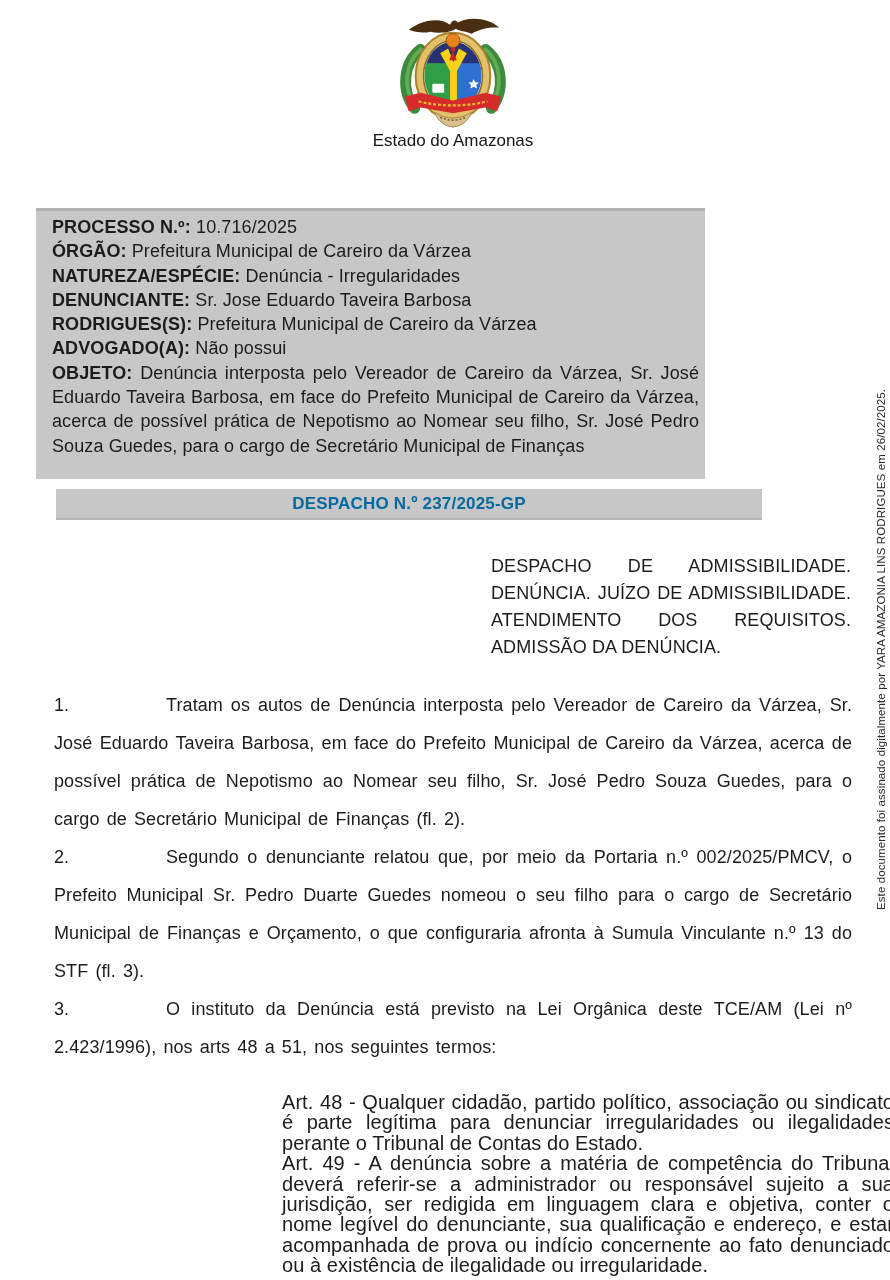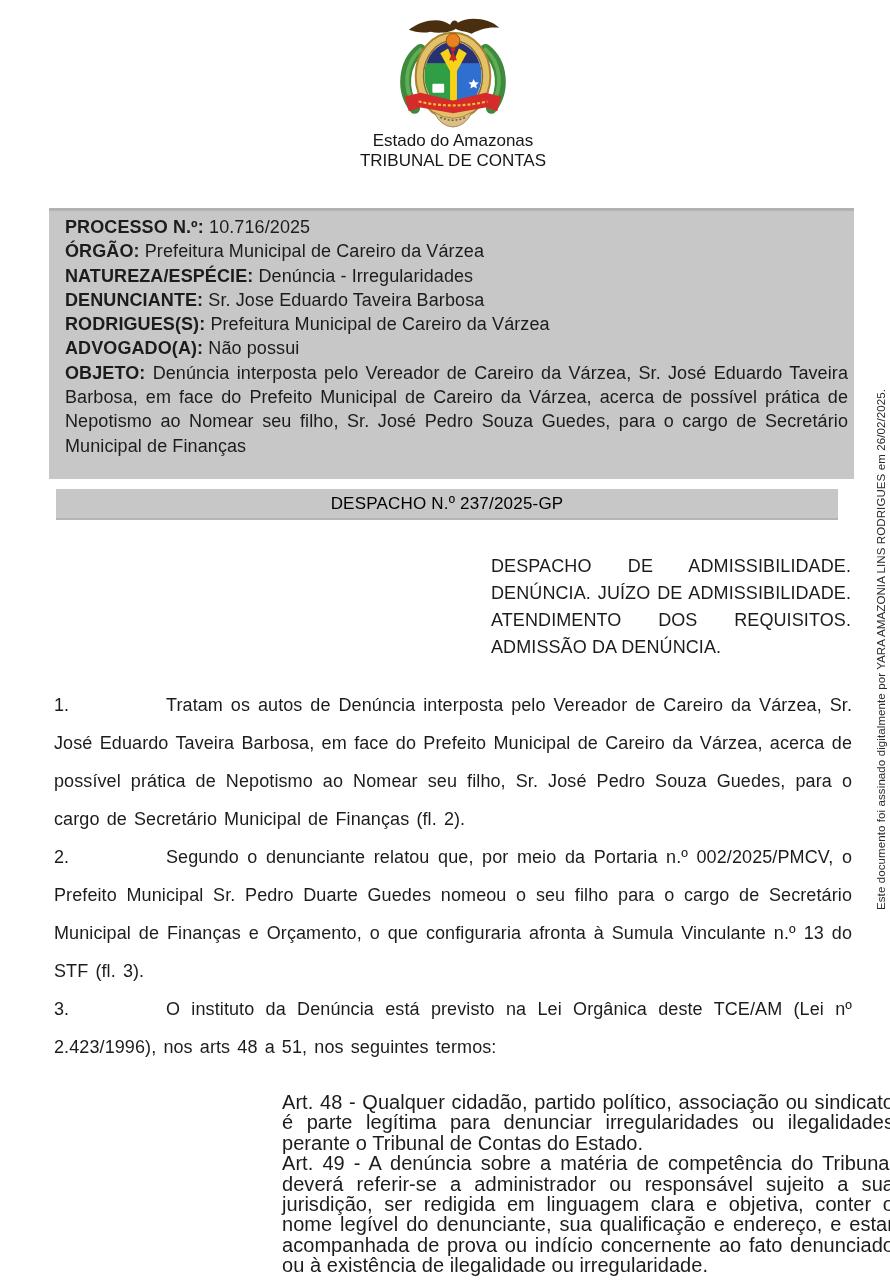--- a/index.html
+++ b/index.html
@@ -12,33 +12,33 @@
     overflow:hidden;
     margin-left:16px;
   }
   
   .hdr{position:absolute;top:14px;left:0;width:874px;text-align:center;}
   .hdr .logo{display:inline-block;}
   .org-block{position:absolute;top:131px;left:0;width:874px;text-align:center;
     font-size:17px;line-height:19.5px;color:#161616;}
   
   .case-info{
-    position:absolute;top:208px;left:33px;width:805px;height:271px;
+    position:absolute;top:208px;left:20px;width:669px;height:271px;
     box-sizing:border-box;background:#c7c7c7;border-top:3px solid #b2b2b2;
     padding:4px 6px 0 16px;
     font-size:18px;line-height:24.3px;letter-spacing:.1px;
   }
   .info-line{text-align:justify;}
   .info-line .lbl{font-weight:bold;}
   
   .bar{
-    position:absolute;top:489px;left:40px;width:782px;height:29px;
+    position:absolute;top:489px;left:40px;width:706px;height:29px;
     background:#c7c7c7;border-bottom:2px solid #b5b5b5;
-    text-align:center;font-weight:normal;font-size:17px;line-height:29px;
-    color:#000000;letter-spacing:.2px;
+    text-align:center;font-weight:bold;font-size:17px;line-height:29px;
+    color:#0369a1;letter-spacing:.2px;
   }
   
   .summary{
     position:absolute;top:553px;left:475px;width:360px;
     font-size:18px;line-height:27px;text-align:justify;letter-spacing:.1px;
   }
   
   .para{
     position:absolute;left:38px;width:798px;margin:0;
     font-size:18px;line-height:38px;text-align:justify;
@@ -102,21 +102,20 @@
         <path d="M28,89 Q63,97 98,89" stroke="#f3c12e" stroke-width="2.2" fill="none" stroke-dasharray="3 2"></path>
 
         <path d="M44,100 Q63,112 82,100 Q76,114 63,115 Q50,114 44,100 Z" fill="#d8c08c" stroke="#a8884a" stroke-width="1"></path>
         <path d="M50,105 Q63,111 76,105" stroke="#7a5c20" stroke-width="1.6" fill="none" stroke-dasharray="2 2"></path>
       </svg>
     </span>
   </div>
 
   <div class="org-block">
     <div>Estado do Amazonas</div>
-    <div>TRIBUNAL DE CONTAS</div>
   </div>
 
   <section class="case-info">
     <div class="info-line"><span class="lbl">PROCESSO N.º:</span> <span>10.716/2025</span></div>
     <div class="info-line"><span class="lbl">ÓRGÃO:</span> <span>Prefeitura Municipal de Careiro da Várzea</span></div>
     <div class="info-line"><span class="lbl">NATUREZA/ESPÉCIE:</span> <span>Denúncia - Irregularidades</span></div>
     <div class="info-line"><span class="lbl">DENUNCIANTE:</span> <span>Sr. Jose Eduardo Taveira Barbosa</span></div>
     <div class="info-line"><span class="lbl">RODRIGUES(S):</span> <span>Prefeitura Municipal de Careiro da Várzea</span></div>
     <div class="info-line"><span class="lbl">ADVOGADO(A):</span> <span>Não possui</span></div>
     <div class="info-line"><span class="lbl">OBJETO:</span> <span>Denúncia interposta pelo Vereador de Careiro da Várzea, Sr. José Eduardo Taveira Barbosa, em face do Prefeito Municipal de Careiro da Várzea, acerca de possível prática de Nepotismo ao Nomear seu filho, Sr. José Pedro Souza Guedes, para o cargo de Secretário Municipal de Finanças</span></div>

